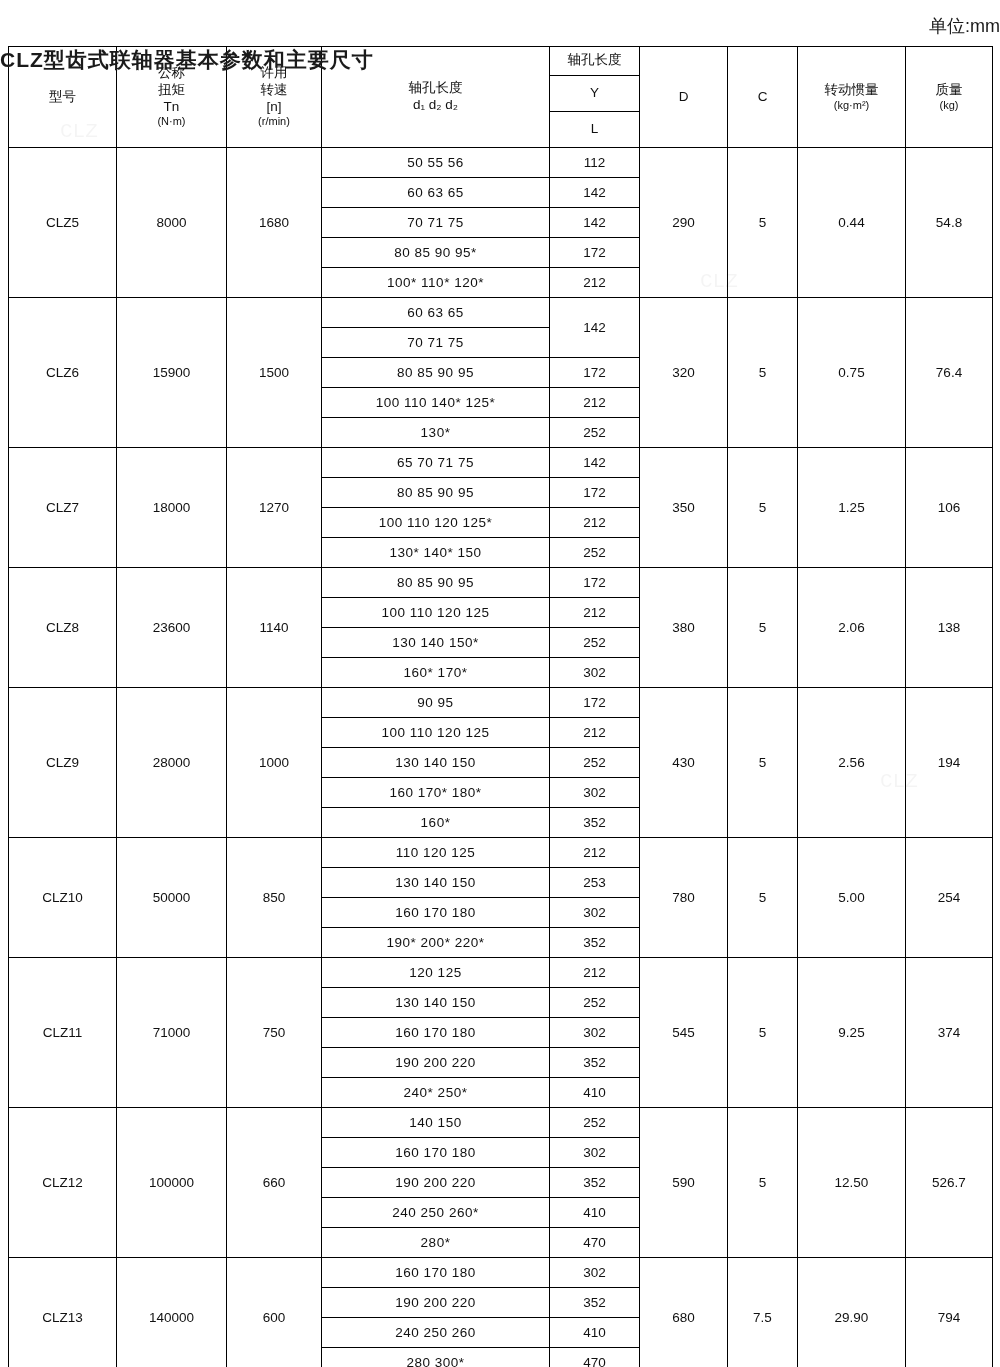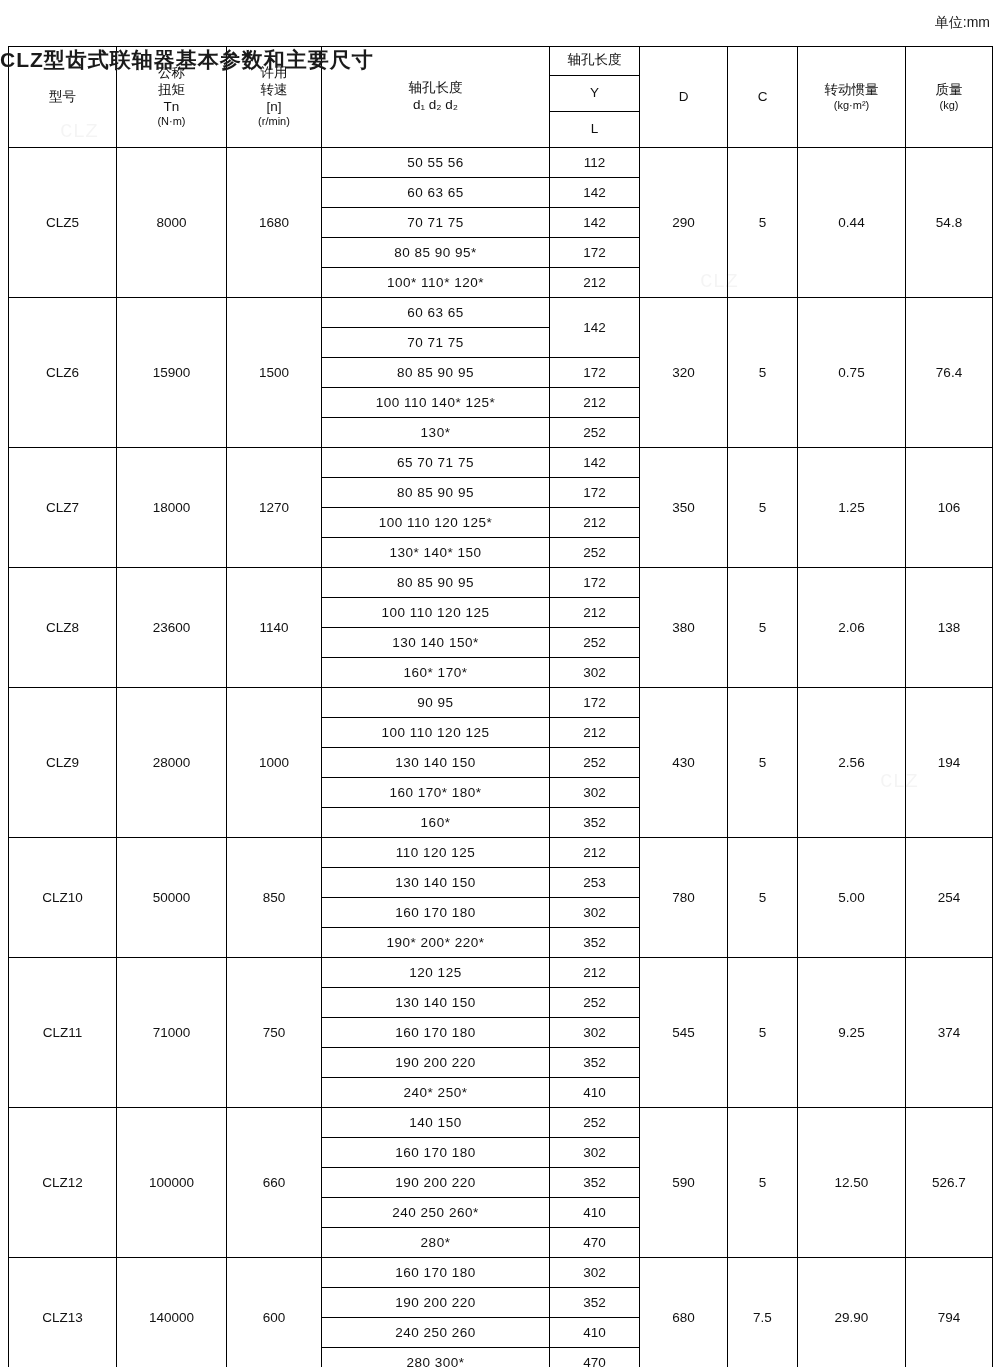--- a/index.html
+++ b/index.html
@@ -32,23 +32,23 @@
     top: 6px;
     text-align: left;
     font-size: 21px;
     font-weight: bold;
     letter-spacing: 1px;
     color: #1a1a1a;
     margin-top: 40px;
   }
   .unit-note {
     position: absolute;
-    right: 10px;
+    right: 0;
     top: 14px;
-    font-size: 14px;
+    font-size: 18px;
     color: #1a1a1a;
   }
   table.main {
     border-collapse: collapse;
     width: 984px;
     margin-left: 8px;
     table-layout: fixed;
   }
   table.main td, table.main th {
     border: 1px solid #000000;

